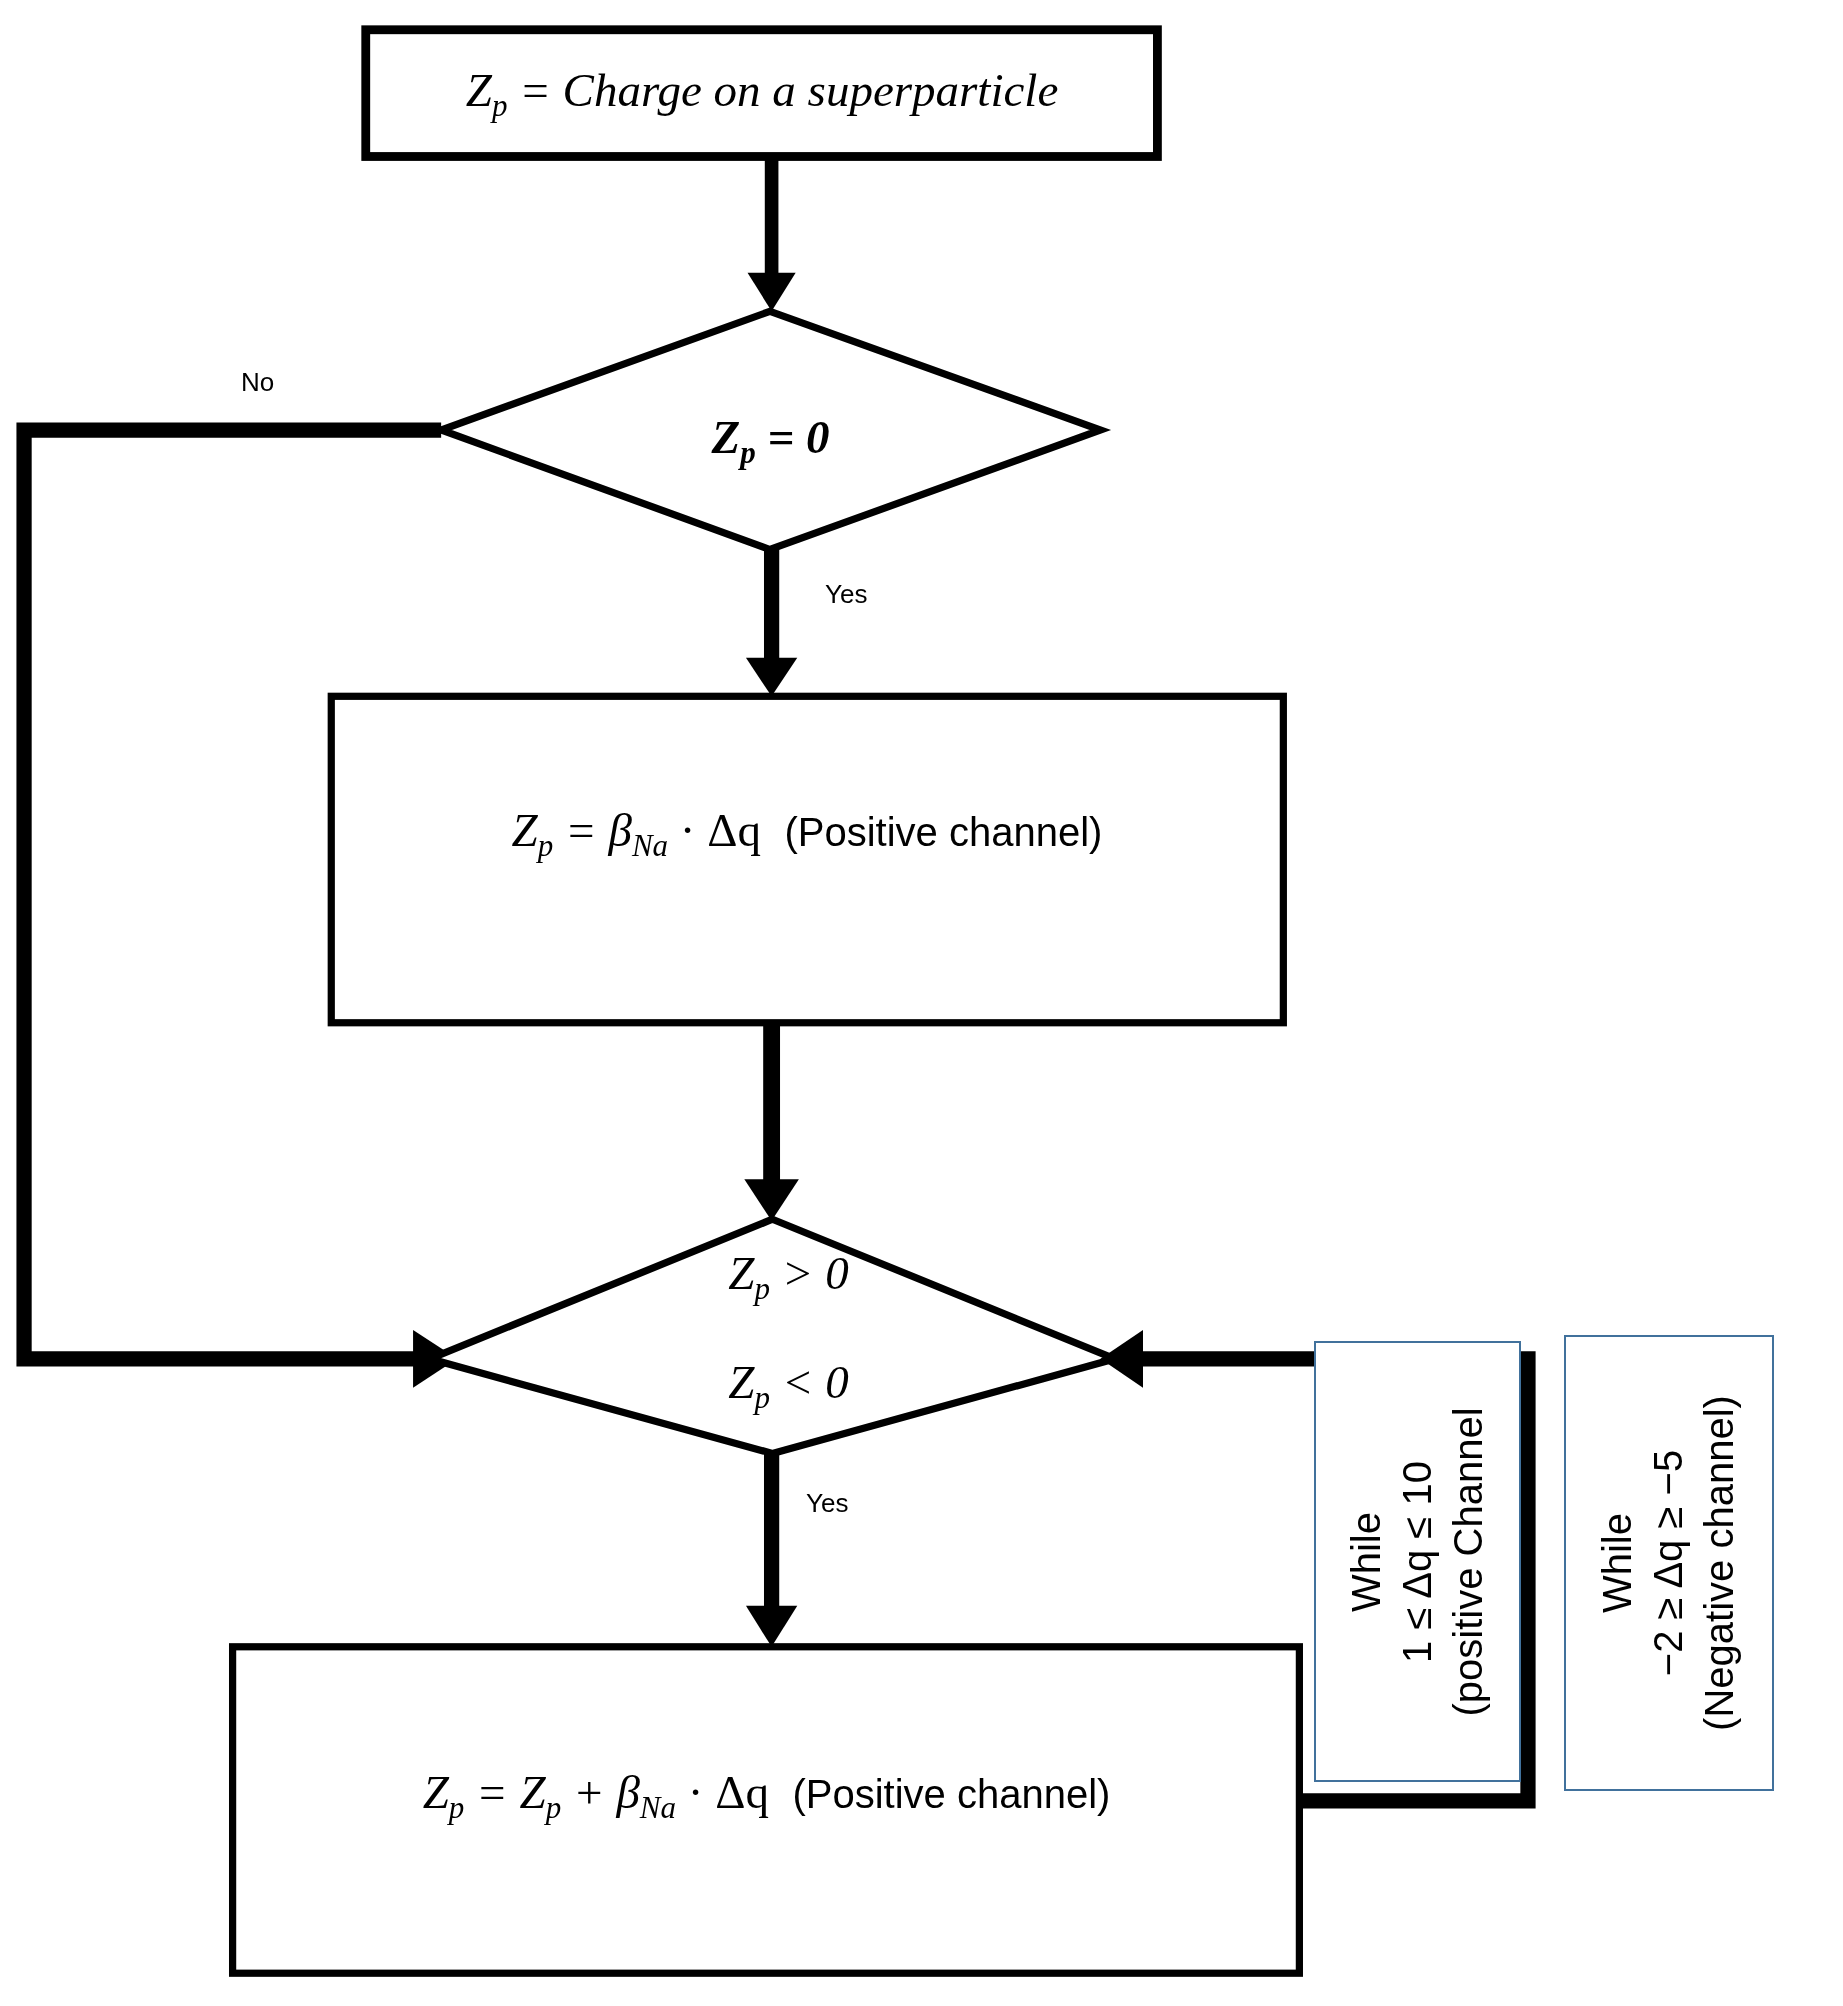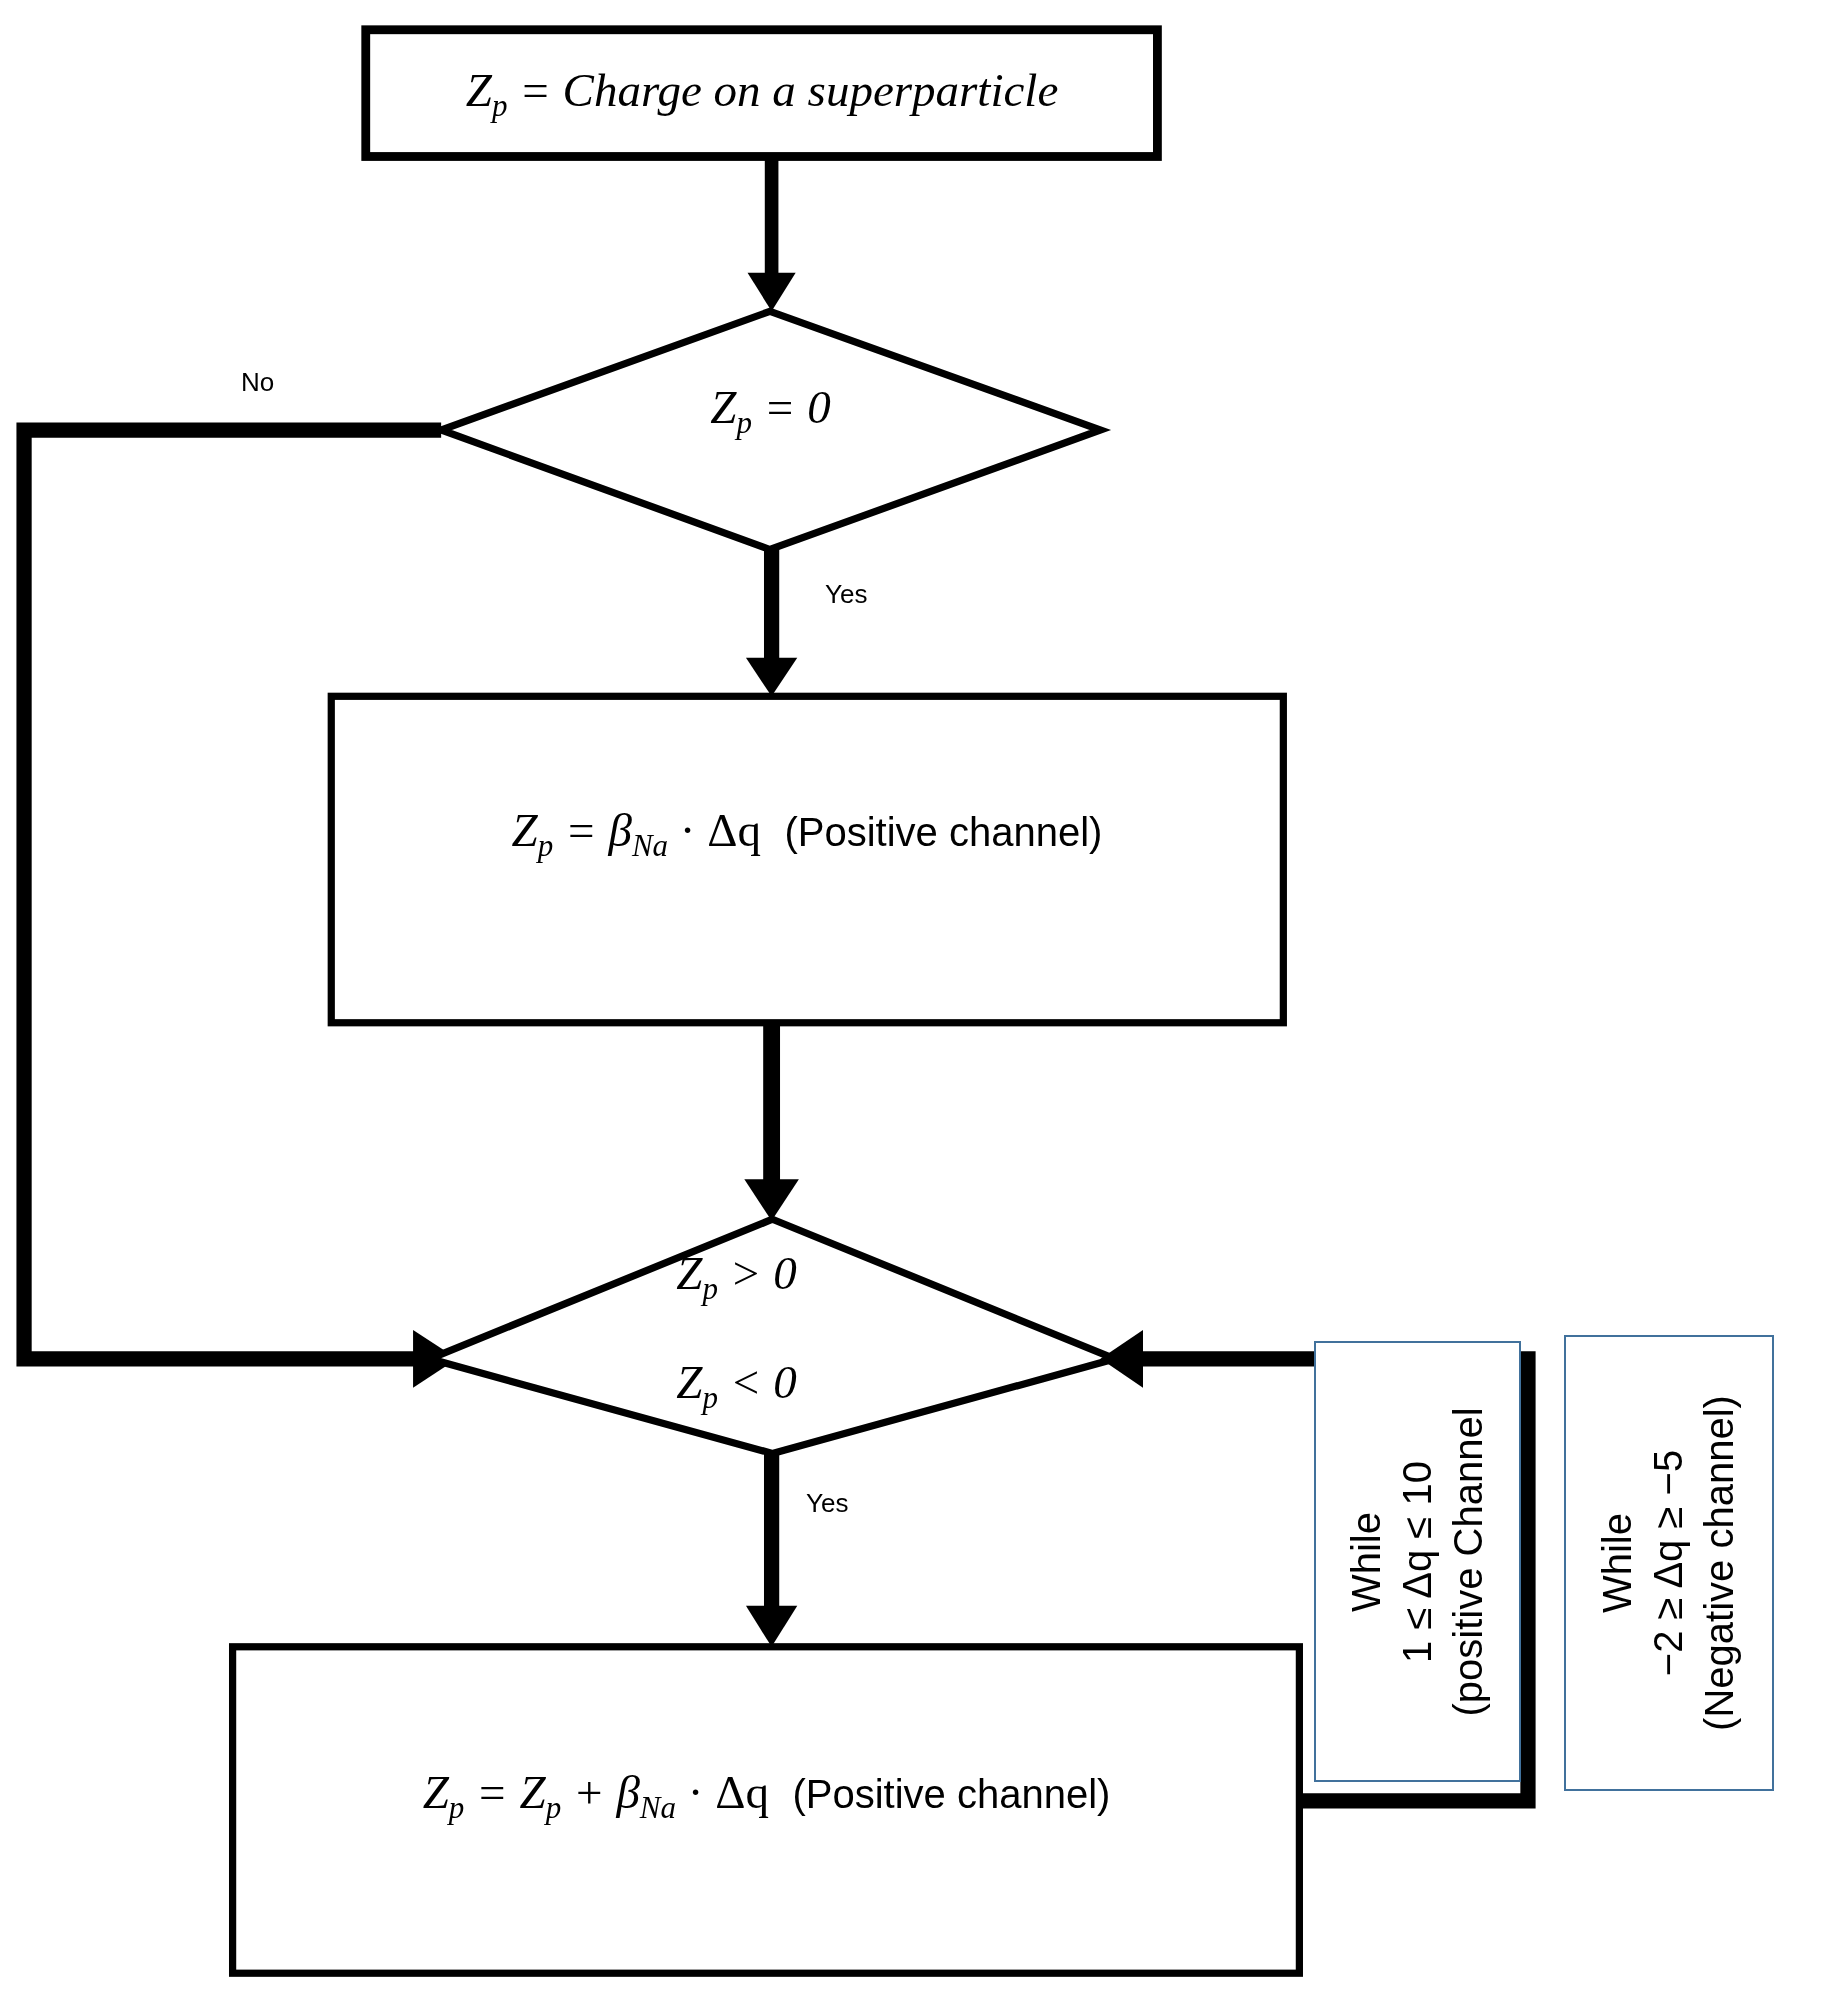--- a/index.html
+++ b/index.html
@@ -136,38 +136,38 @@
       <polygon points="1425,1658 1425,1730 1372,1694" fill="#000000"></polygon>
     </g>
   </svg>
 
   <div class="node-text" style="left:366px; top:30px; width:792px; height:127px;">
     <div class="serif-eq">
       <span>Z</span><span class="sub">p</span><span> = Charge on a superparticle</span>
     </div>
   </div>
 
-  <div class="node-text" style="left:610px; top:359px; width:321px; height:104px;">
+  <div class="node-text" style="left:610px; top:389px; width:321px; height:104px;font-weight:bold;">
     <div class="serif-eq">
       <span>Z</span><span class="sub">p</span><span> = 0</span>
     </div>
   </div>
 
   <div class="edge-label" style="left:241px; top:367px;">No</div>
 
   <div class="edge-label" style="left:825px; top:579px;">Yes</div>
 
   <div class="node-text" style="left:331px; top:696px; width:952px; height:326px;">
     <div class="serif-eq">
       <span>Z</span><span class="sub">p</span><span> =  </span><span>β</span><span class="sub">Na</span><span class="up"> · Δq</span>&nbsp;&nbsp;<span class="paren-label">(Positive channel)</span>
     </div>
     <div class="box-line-gap"></div>
   </div>
 
-  <div class="node-text" style="left:576px; top:1251px; width:321px; height:160px;">
+  <div class="node-text" style="left:628px; top:1251px; width:321px; height:160px;">
     <div class="serif-eq diamond-line1">
       <span>Z</span><span class="sub">p</span><span> &gt; 0</span>
     </div>
     <div class="serif-eq">
       <span>Z</span><span class="sub">p</span><span> &lt; 0</span>
     </div>
   </div>
 
   <div class="edge-label" style="left:806px; top:1488px;">Yes</div>
 

